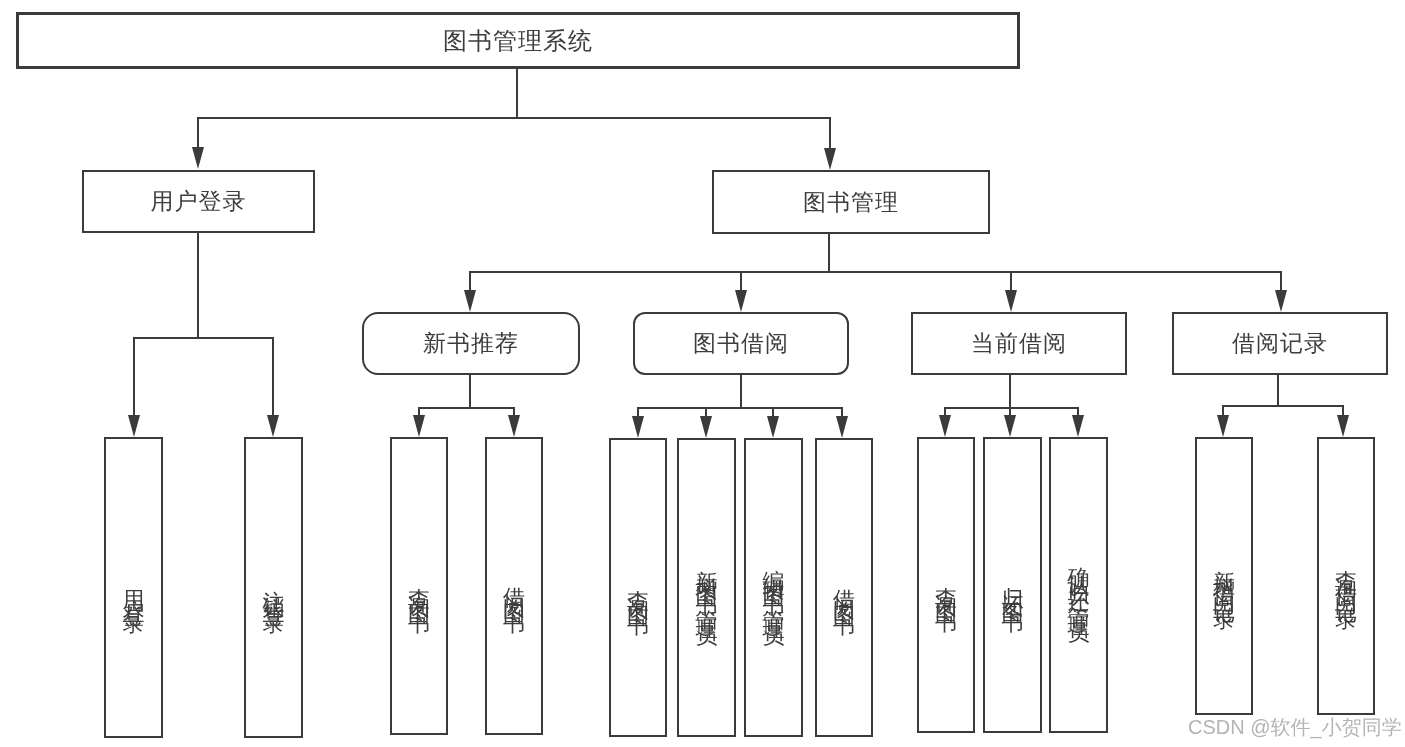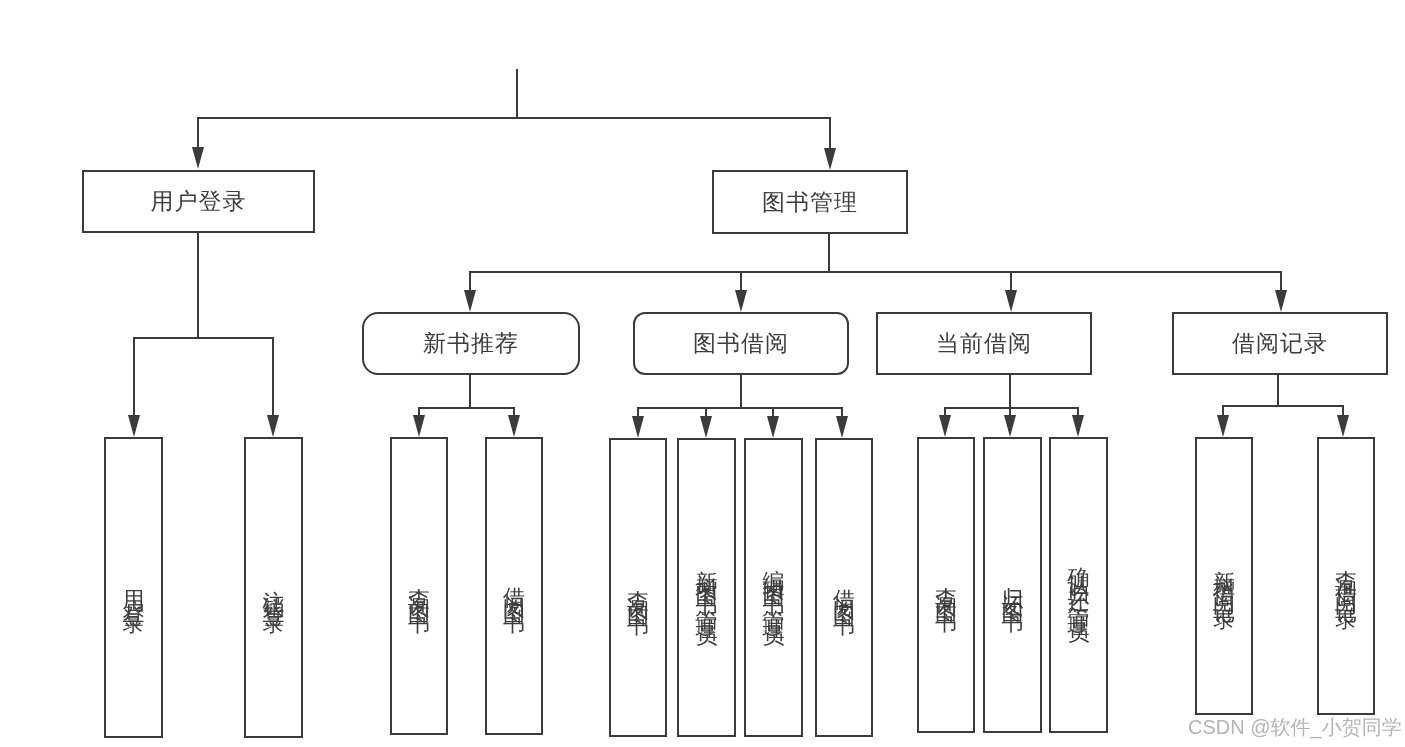--- a/index.html
+++ b/index.html
@@ -55,32 +55,35 @@
     color: #b4b4b4;
     font-size: 20px;
     white-space: nowrap;
   }
 </style>
 </head>
 <body>
 
 <div class="canvas">
 
+  <div class="box rootbox" style="left:16px; top:12px; width:1004px; height:57px;">
+    <span>图书管理系统</span>
+  </div>
 
   <div class="vline" style="left:516px; top:69px; height:48px;"></div>
   <div class="hline" style="left:197px; top:117px; width:634px;"></div>
   <div class="vline" style="left:197px; top:117px; height:32px;"></div>
   <div class="tri" style="left:192px; top:147px;"></div>
   <div class="vline" style="left:829px; top:117px; height:33px;"></div>
   <div class="tri" style="left:824px; top:148px;"></div>
 
   <div class="box" style="left:82px; top:170px; width:233px; height:63px;">
     <span>用户登录</span>
   </div>
-  <div class="box" style="left:712px; top:170px; width:196px; height:64px;">
+  <div class="box" style="left:712px; top:170px; width:278px; height:64px;">
     <span>图书管理</span>
   </div>
 
   <div class="vline" style="left:197px; top:233px; height:104px;"></div>
   <div class="hline" style="left:133px; top:337px; width:141px;"></div>
   <div class="vline" style="left:133px; top:337px; height:80px;"></div>
   <div class="tri" style="left:128px; top:415px;"></div>
   <div class="vline" style="left:272px; top:337px; height:80px;"></div>
   <div class="tri" style="left:267px; top:415px;"></div>
 
@@ -94,21 +97,21 @@
   <div class="tri" style="left:1005px; top:290px;"></div>
   <div class="vline" style="left:1280px; top:271px; height:22px;"></div>
   <div class="tri" style="left:1275px; top:290px;"></div>
 
   <div class="box" style="left:362px; top:312px; width:218px; height:63px;border-radius:16px;">
     <span>新书推荐</span>
   </div>
   <div class="box" style="left:633px; top:312px; width:216px; height:63px;border-radius:12px;">
     <span>图书借阅</span>
   </div>
-  <div class="box" style="left:876px; top:312px; width:216px; height:63px;">
+  <div class="box" style="left:911px; top:312px; width:216px; height:63px;">
     <span>当前借阅</span>
   </div>
   <div class="box" style="left:1172px; top:312px; width:216px; height:63px;">
     <span>借阅记录</span>
   </div>
 
   <div class="vline" style="left:469px; top:375px; height:32px;"></div>
   <div class="hline" style="left:418px; top:407px; width:97px;"></div>
   <div class="vline" style="left:418px; top:407px; height:10px;"></div>
   <div class="tri" style="left:413px; top:415px;"></div>

